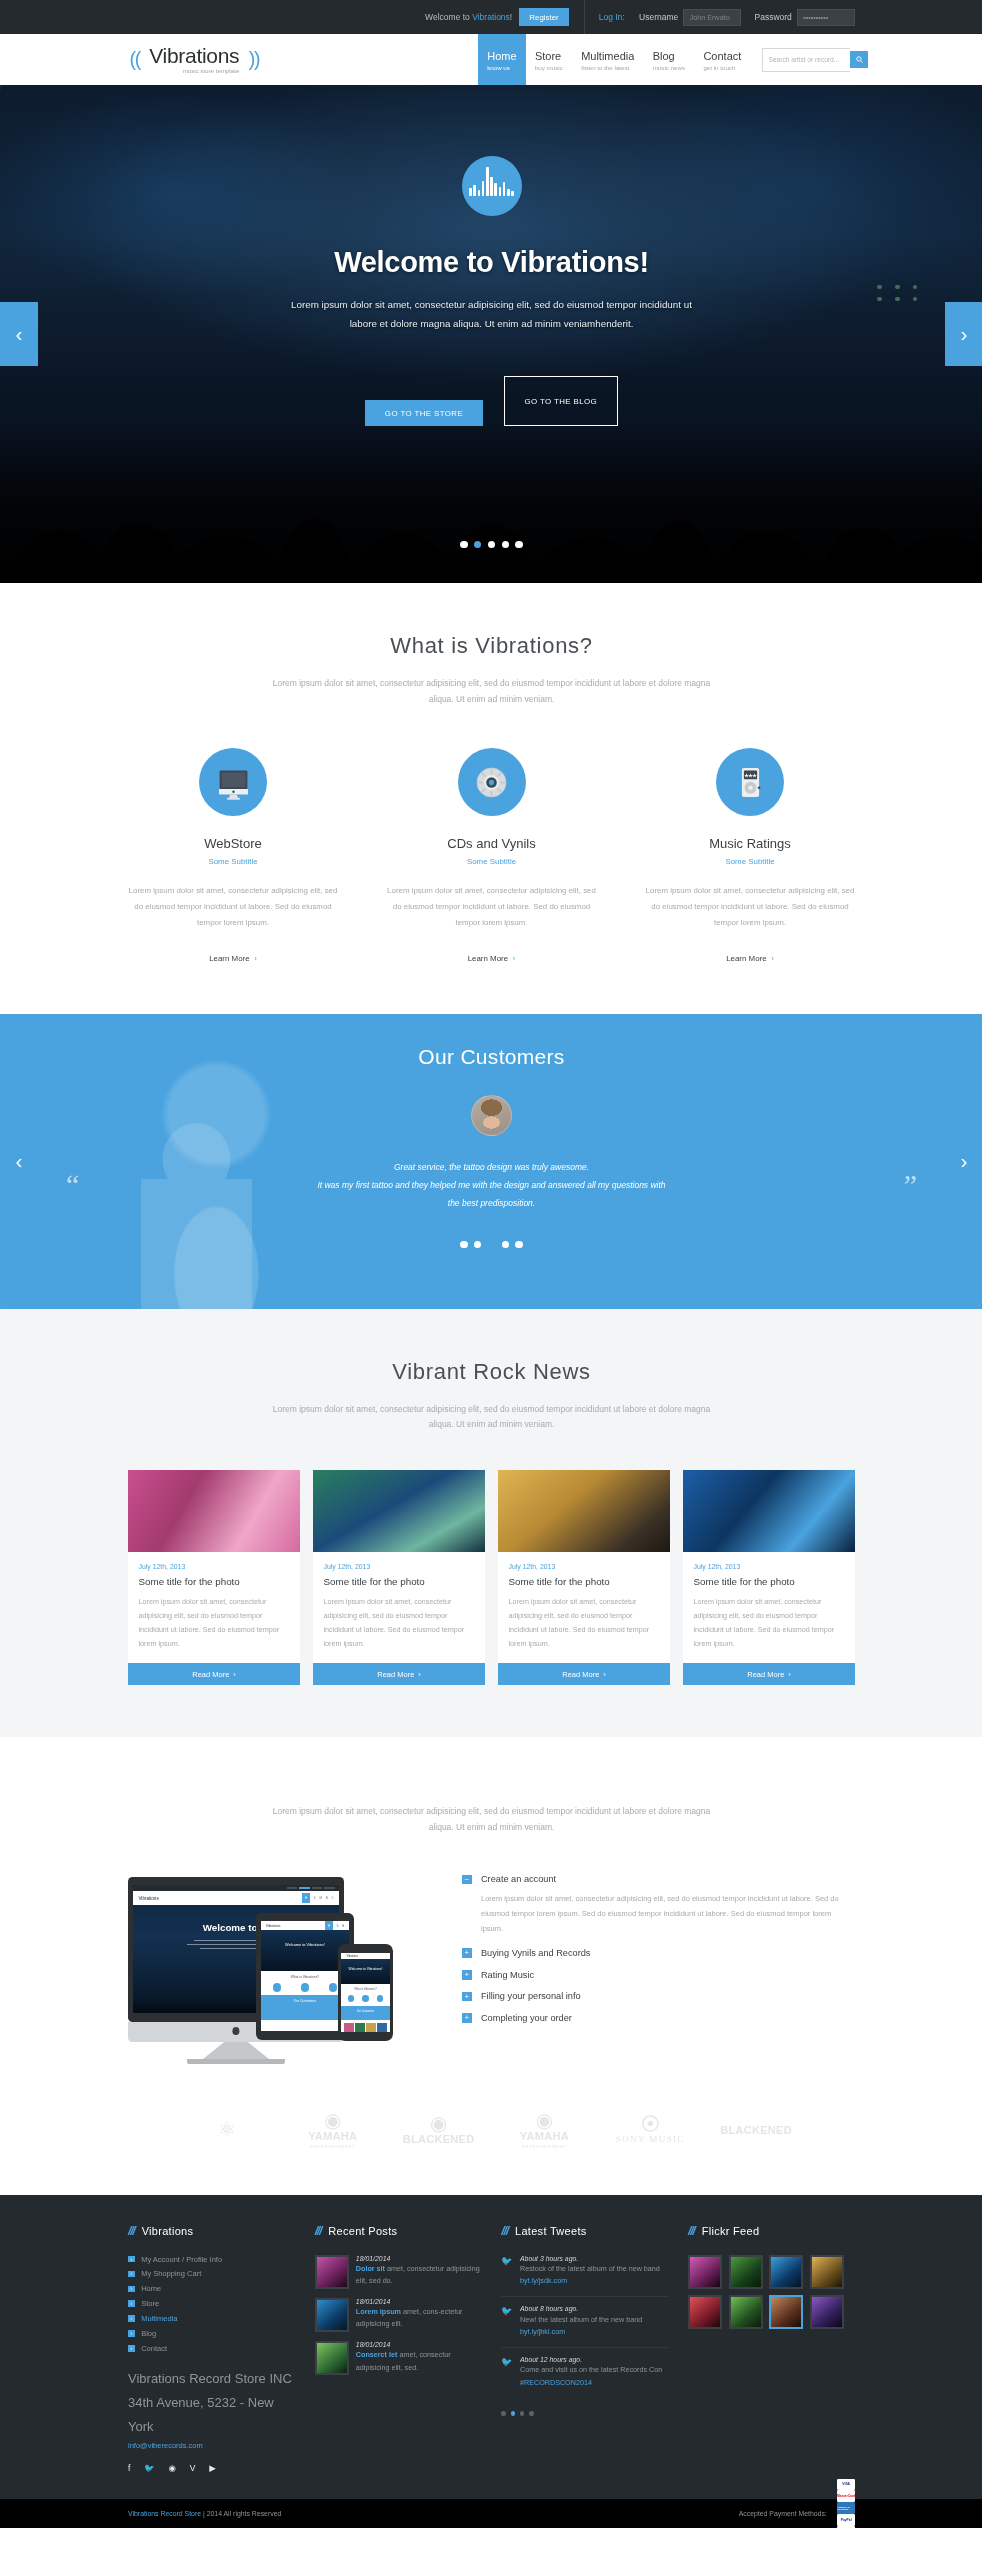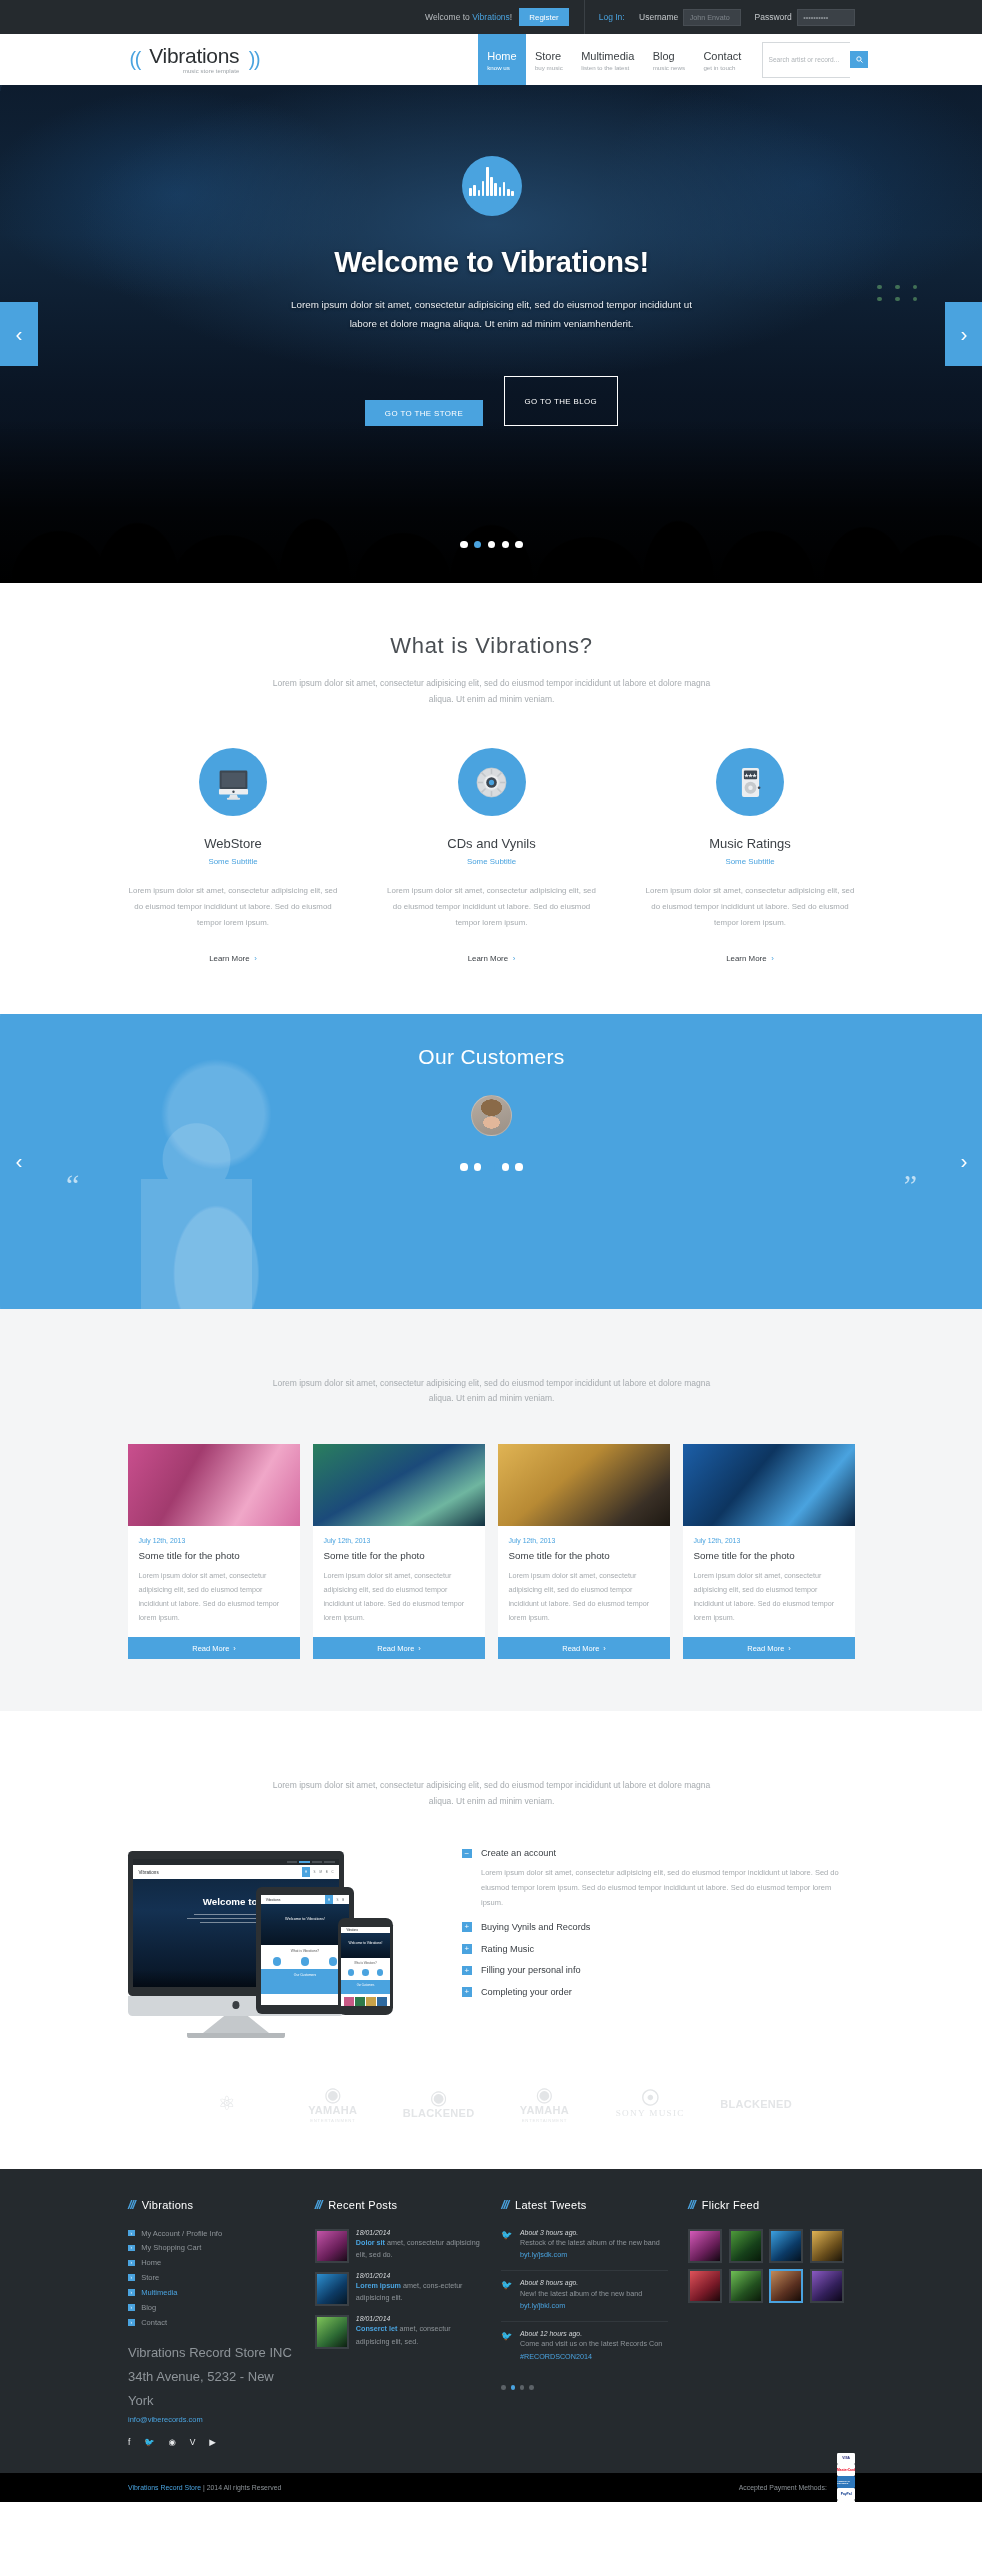--- a/index.html
+++ b/index.html
@@ -52,21 +52,21 @@
   .nav-item {
     padding: 15.7px 9.2px 0 9.2px; text-align: left; cursor: pointer;
     display: flex; flex-direction: column; justify-content: flex-start;
   }
   .nav-item.active { background: #4aa3df; }
   .nav-item.active .nav-label, .nav-item.active .nav-sub { color: #fff; }
   .nav-label { font-size: 11px; color: #3b4044; line-height: 1.15; }
   .nav-sub { font-size: 6.2px; color: #a3a8ad; margin-top: 1.3px; }
   .search-box { display: flex; align-items: center; margin-left: 11.8px; align-self: center; }
   .search-input {
-    width: 88px; height: 36px; border: 0.7px solid #d5d9dc; border-right: none;
+    width: 88px; height: 24px; border: 0.7px solid #d5d9dc; border-right: none;
     padding: 0 5.2px; font-size: 6.6px; color: #9aa0a5; font-family: inherit;
     outline: none;
   }
   .search-input::placeholder { color: #b0b5b9; }
   .search-btn {
     width: 17.7px; height: 17.7px; background: #4aa3df; border: none; color: #fff;
     font-size: 7.9px; cursor: pointer; display: flex; align-items: center; justify-content: center;
   }
 
   
@@ -521,27 +521,33 @@
   <div class="cust-bg"></div>
   <div class="cust-dome"></div>
   <div class="hero-arrow left">‹</div>
   <div class="hero-arrow right">›</div>
   <div class="cust-inner">
     <h2 class="cust-title">Our Customers</h2>
     <div class="cust-avatar"></div>
     <div class="cust-quote-row">
       <span class="qmark l">“</span>
       <span class="qmark r">”</span>
+      <div class="cust-text">
+        <div>Great service, the tattoo design was truly awesome.</div>
+        <div>It was my first tattoo and they helped me with the design and answered all my questions with</div>
+        <div>the best predisposition.</div>
+      </div>
     </div>
     <div class="cust-dots hero-dots" style="position:static" id="custDots"><span class="dot"></span><span class="dot"></span><span class="dot active"></span><span class="dot"></span><span class="dot"></span></div>
   </div>
 </div>
 
 <div class="news-sec">
   <div class="wrap">
+    <h2 class="sec-title">Vibrant Rock News</h2>
     <p class="sec-desc">Lorem ipsum dolor sit amet, consectetur adipisicing elit, sed do eiusmod tempor incididunt ut labore et dolore magna aliqua. Ut enim ad minim veniam.</p>
     <div class="news-grid" id="newsGrid">
         <div class="news-card">
      <div class="news-img" style="background:linear-gradient(120deg,#c94f8e 0%,#a23b6e 35%,#f0a7c8 70%,#d46aa0 100%)"></div>
      <div class="news-body">
        <div class="news-date">July 12th, 2013</div>
        <div class="news-title">Some title for the photo</div>
        <div class="news-text">Lorem ipsum dolor sit amet, consectetur adipisicing elit, sed do eiusmod tempor incididunt ut labore. Sed do eiusmod tempor lorem ipsum.</div>
      </div>
      <div class="news-more">Read More<em>›</em></div>

